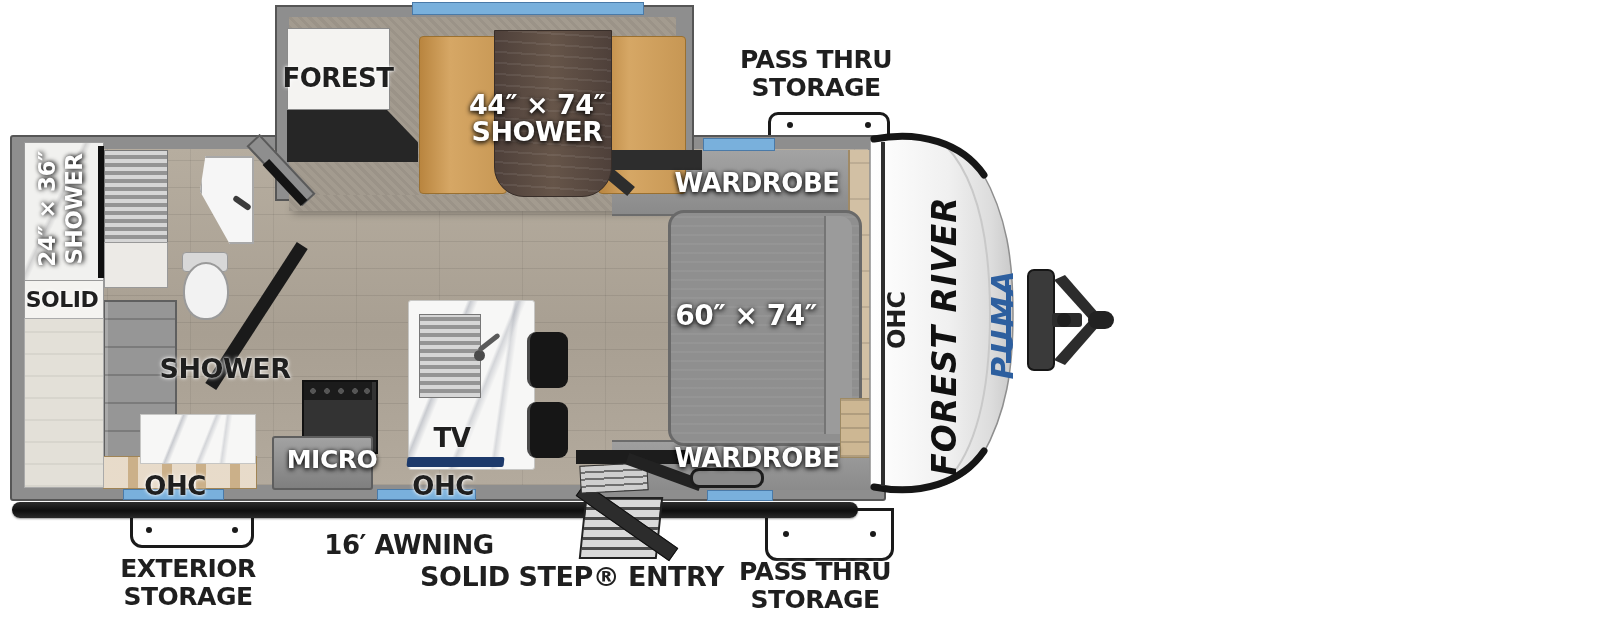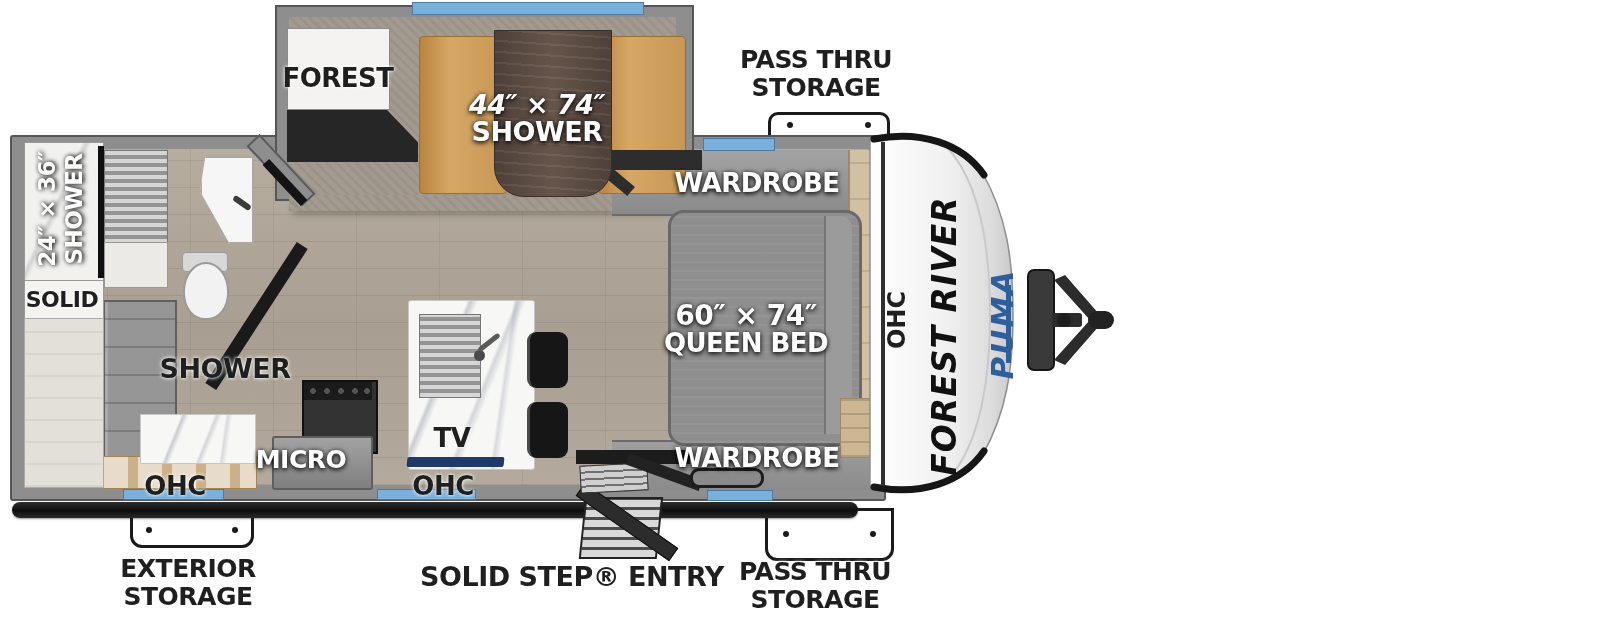--- a/index.html
+++ b/index.html
@@ -168,33 +168,33 @@
     <rect x="156" y="157" width="5" height="78" fill="#2d5f9f" transform="rotate(0)"></rect>
   </svg>
 
   <div class="blabel" style="left:338px;top:78px;font-size:26px;">FOREST</div>
   <div class="blabel" style="left:225px;top:368px;font-size:27px;">SHOWER</div>
   <div class="blabel" style="left:452px;top:438px;font-size:26px;">TV</div>
   <div class="blabel" style="left:175px;top:486px;font-size:26px;">OHC</div>
   <div class="blabel" style="left:443px;top:486px;font-size:26px;">OHC</div>
   <div class="blabel" style="left:62px;top:299px;font-size:22px;">SOLID</div>
 
-  <div class="wlabel" style="left:537px;top:104px;font-size:27px;font-style:italic;">44″ × 74″</div>
+  <div class="wlabel" style="left:537px;top:104px;font-size:27px;">44″ × 74″</div>
   <div class="wlabel" style="left:537px;top:131px;font-size:27px;">SHOWER</div>
   <div class="wlabel" style="left:757px;top:183px;font-size:26px;">WARDROBE</div>
   <div class="wlabel" style="left:746px;top:315px;font-size:28px;">60″ × 74″</div>
-  <div class="wlabel" style="left:746px;top:343px;font-size:26px;">QUEEN BED</div>
   <div class="wlabel" style="left:757px;top:458px;font-size:26px;">WARDROBE</div>
-  <div class="wlabel" style="left:301px;top:459px;font-size:25px;">MICRO</div>
+  <div class="wlabel" style="left:332px;top:459px;font-size:25px;">MICRO</div>
   <div class="wlabel" style="left:61px;top:209px;transform:translate(-50%,-50%) rotate(-90deg);font-size:23px;text-align:center;line-height:27px;">
     <div>24″ × 36″</div>
     <div>SHOWER</div>
   </div>
 
   <div class="blabel" style="left:816px;top:59px;font-size:25px;">PASS THRU</div>
   <div class="blabel" style="left:816px;top:87px;font-size:25px;">STORAGE</div>
   <div class="blabel" style="left:815px;top:571px;font-size:25px;">PASS THRU</div>
   <div class="blabel" style="left:815px;top:599px;font-size:25px;">STORAGE</div>
   <div class="blabel" style="left:188px;top:568px;font-size:25px;">EXTERIOR</div>
   <div class="blabel" style="left:188px;top:596px;font-size:25px;">STORAGE</div>
+  <div class="blabel" style="left:409px;top:545px;font-size:26px;">16′ AWNING</div>
   <div class="blabel" style="left:572px;top:576px;font-size:27px;">SOLID STEP® ENTRY</div>
 
 </div>
 
 </body></html>

